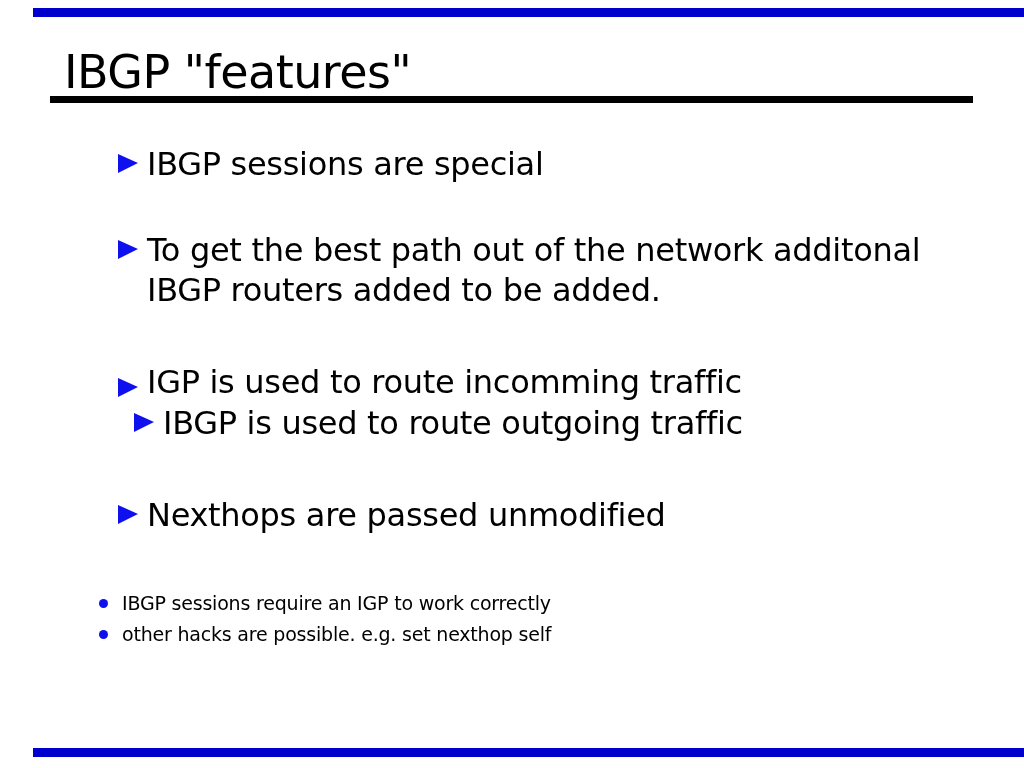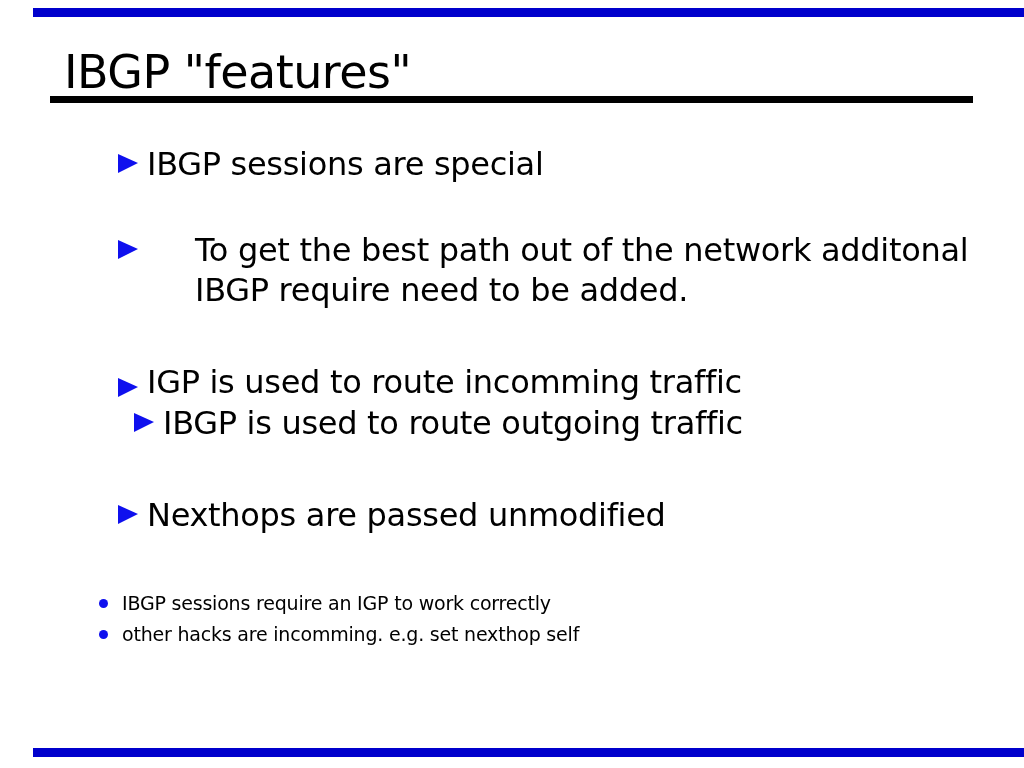--- a/index.html
+++ b/index.html
@@ -75,21 +75,21 @@
   }
   .dot {
     width: 9px;
     height: 9px;
     border-radius: 50%;
     background: #0f10ee;
     margin-top: 12px;
     margin-right: 14px;
     flex: none;
   }
-  .btext span { display: block; margin-left: 48px; }
+  .btext span { display: block; }
   .top-b1 { top: 144px; }
   .top-b2 { top: 230px; }
   .top-b3 { top: 362px; align-items: center; }
   .top-b4 { top: 403px; margin-left: 16px; }
   .top-b5 { top: 495px; }
   .top-s1 { top: 543px; }
   .top-s2 { top: 574px; }
 </style>
 </head>
 <body>
@@ -103,21 +103,21 @@
 
   <div class="row l1 top-b1">
     <div class="tri"></div>
     <div class="btext">IBGP sessions are special</div>
   </div>
 
   <div class="row l1 top-b2">
     <div class="tri"></div>
     <div class="btext">
       <span>To get the best path out of the network additonal</span>
-      <span>IBGP require need to be added.</span>
+      <span>IBGP routers added to be added.</span>
     </div>
   </div>
 
   <div class="row l1 top-b3">
     <div class="tri"></div>
     <div class="btext">IGP is used to route incomming traffic</div>
   </div>
 
   <div class="row l1 top-b4">
     <div class="tri"></div>
@@ -129,18 +129,18 @@
     <div class="btext">Nexthops are passed unmodified</div>
   </div>
 
   <div class="row l2 top-s1">
     <div class="dot"></div>
     <div class="btext">IBGP sessions require an IGP to work correctly</div>
   </div>
 
   <div class="row l2 top-s2">
     <div class="dot"></div>
-    <div class="btext">other hacks are incomming. e.g. set nexthop self</div>
+    <div class="btext">other hacks are possible. e.g. set nexthop self</div>
   </div>
 
   <div class="deco-bar bottom"></div>
 
 </div>
 
 </body></html>

